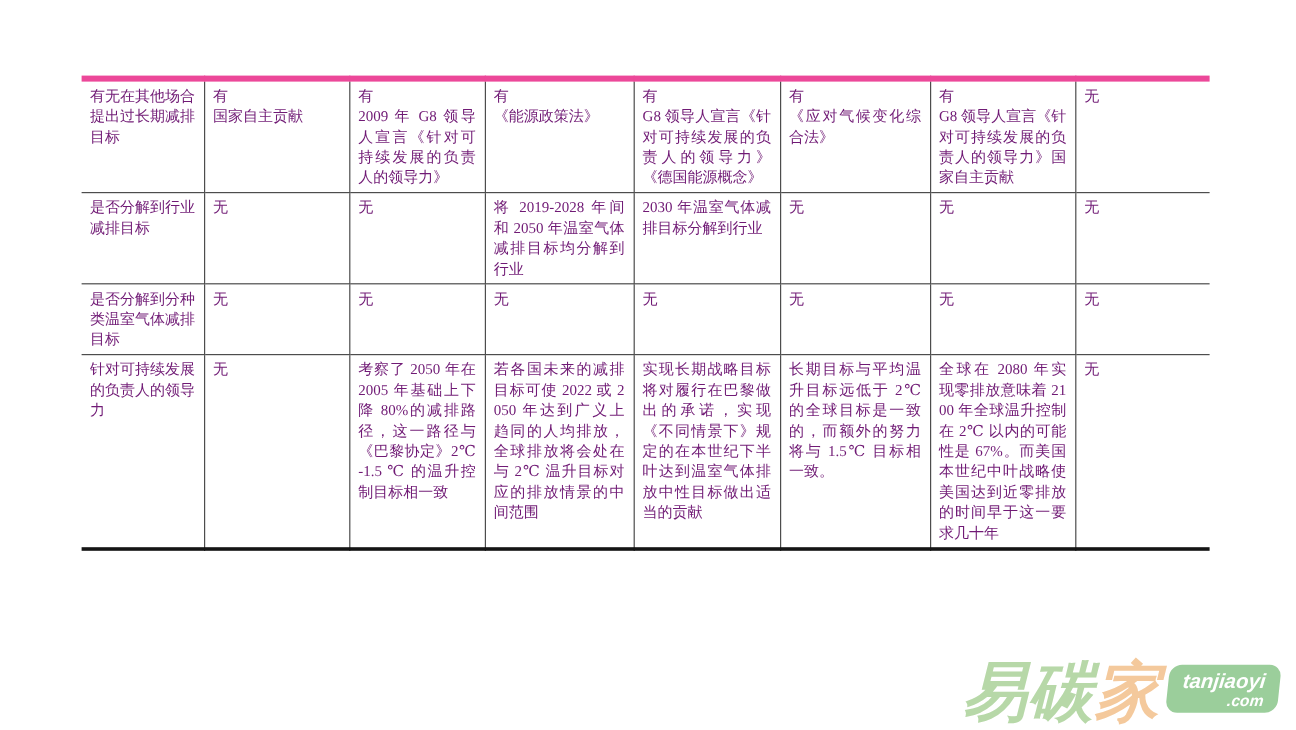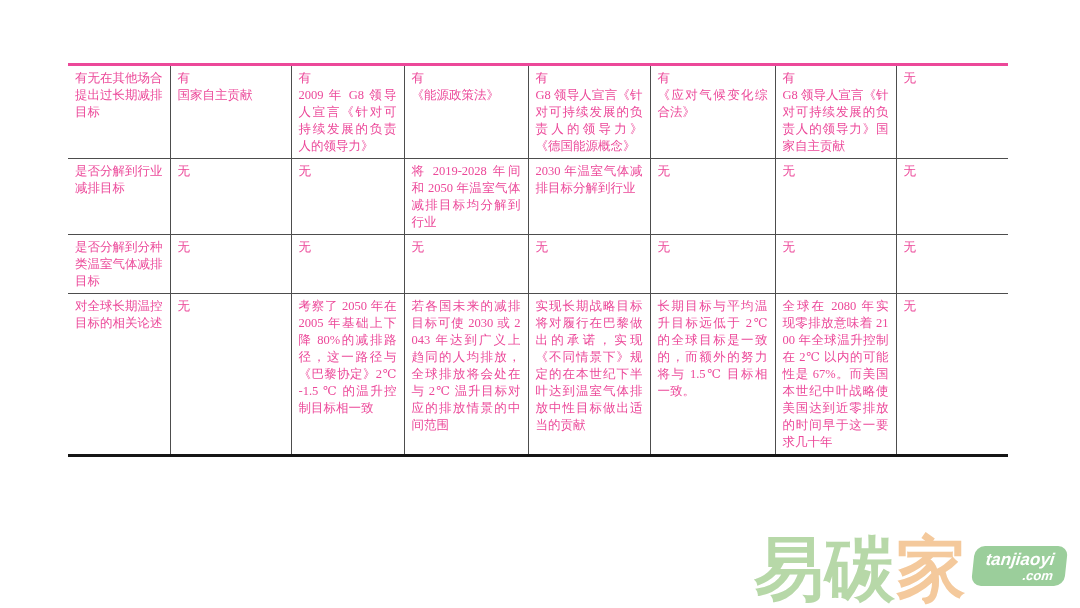--- a/index.html
+++ b/index.html
@@ -14,22 +14,22 @@
 
   
   table.cmp {
     position: absolute;
     left: 68px; top: 63px;
     width: 940px;
     border-collapse: collapse;
     table-layout: fixed;
     font-size: 12.5px;
     line-height: 1.36;
-    color: #ec4899;
-    border-top: 3px solid #ec4899;
+    color: #701a75;
+    border-top: 5px solid #ec4899;
     border-bottom: 3px solid #151515;
   }
   table.cmp th, table.cmp td {
     vertical-align: top;
     padding: 4px 7px 3px 7px;
     font-weight: normal;
     text-align: justify;
     text-justify: inter-character;
     white-space: pre-line;
     word-break: break-all;
@@ -48,24 +48,25 @@
   .watermark {
     position: absolute;
     right: 14px; bottom: 4px;
     display: flex;
     align-items: center;
     user-select: none;
   }
   .wm-chars {
     font-family: "Liberation Sans", "DejaVu Sans", sans-serif;
     font-weight: bold;
-    font-size: 70px;
+    font-size: 54px;
     line-height: 1;
     letter-spacing: 1px;
     white-space: nowrap;
+    font-style: italic;
   }
   .wm-badge {
     margin-left: 6px;
     margin-bottom: 6px;
     padding: 5px 12px 4px 12px;
     border-radius: 10px;
     transform: skewX(-6deg);
     color: #ffffff;
     font-family: "Liberation Sans", "DejaVu Sans", sans-serif;
     font-style: italic;
@@ -121,24 +122,24 @@
         <th>是否分解到分种类温室气体减排目标</th>
         <td>无</td>
         <td>无</td>
         <td>无</td>
         <td>无</td>
         <td>无</td>
         <td>无</td>
         <td>无</td>
       </tr>
       <tr>
-        <th>对全球长期温控目标的相关论述</th>
+        <th>针对可持续发展的负责人的领导力</th>
         <td>无</td>
         <td>考察了 2050 年在 2005 年基础上下降 80%的减排路径，这一路径与《巴黎协定》2℃-1.5 ℃ 的温升控制目标相一致</td>
-        <td>若各国未来的减排目标可使 2030 或 2043 年达到广义上趋同的人均排放，全球排放将会处在与 2℃ 温升目标对应的排放情景的中间范围</td>
+        <td>若各国未来的减排目标可使 2022 或 2050 年达到广义上趋同的人均排放，全球排放将会处在与 2℃ 温升目标对应的排放情景的中间范围</td>
         <td>实现长期战略目标将对履行在巴黎做出的承诺，实现《不同情景下》规定的在本世纪下半叶达到温室气体排放中性目标做出适当的贡献</td>
         <td>长期目标与平均温升目标远低于 2℃ 的全球目标是一致的，而额外的努力将与 1.5℃ 目标相一致。</td>
         <td>全球在 2080 年实现零排放意味着 2100 年全球温升控制在 2℃ 以内的可能性是 67%。而美国本世纪中叶战略使美国达到近零排放的时间早于这一要求几十年</td>
         <td>无</td>
       </tr>
     </tbody>
 </table>
 
 <div class="watermark">
   <span class="wm-chars">

